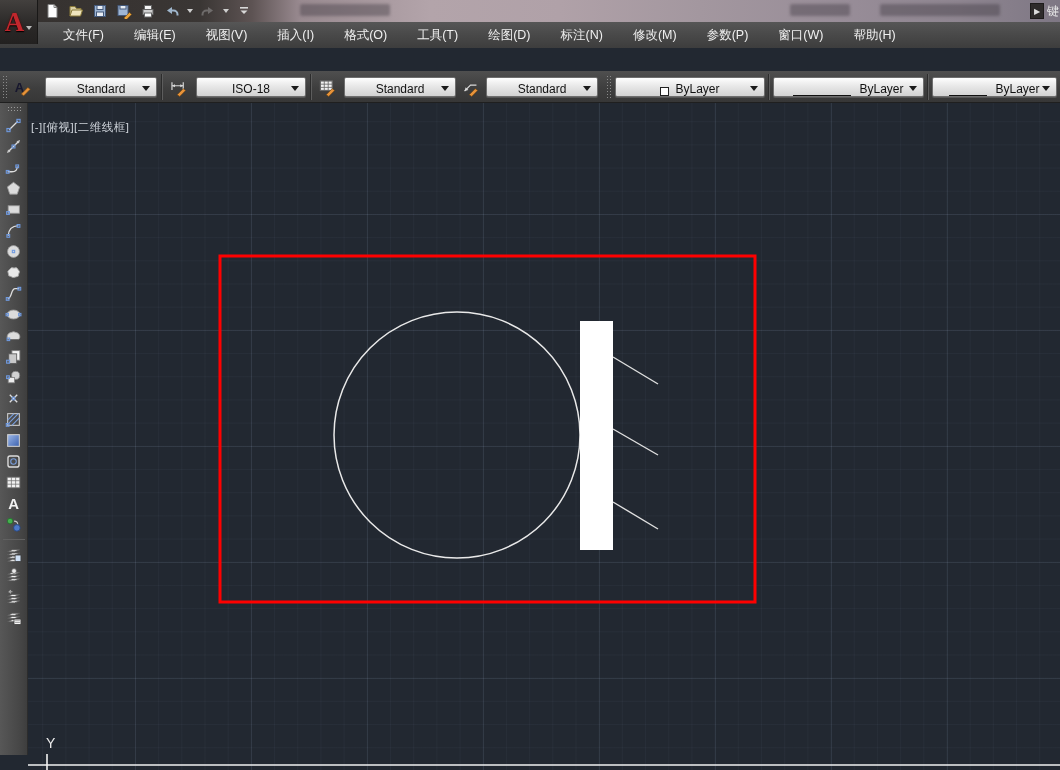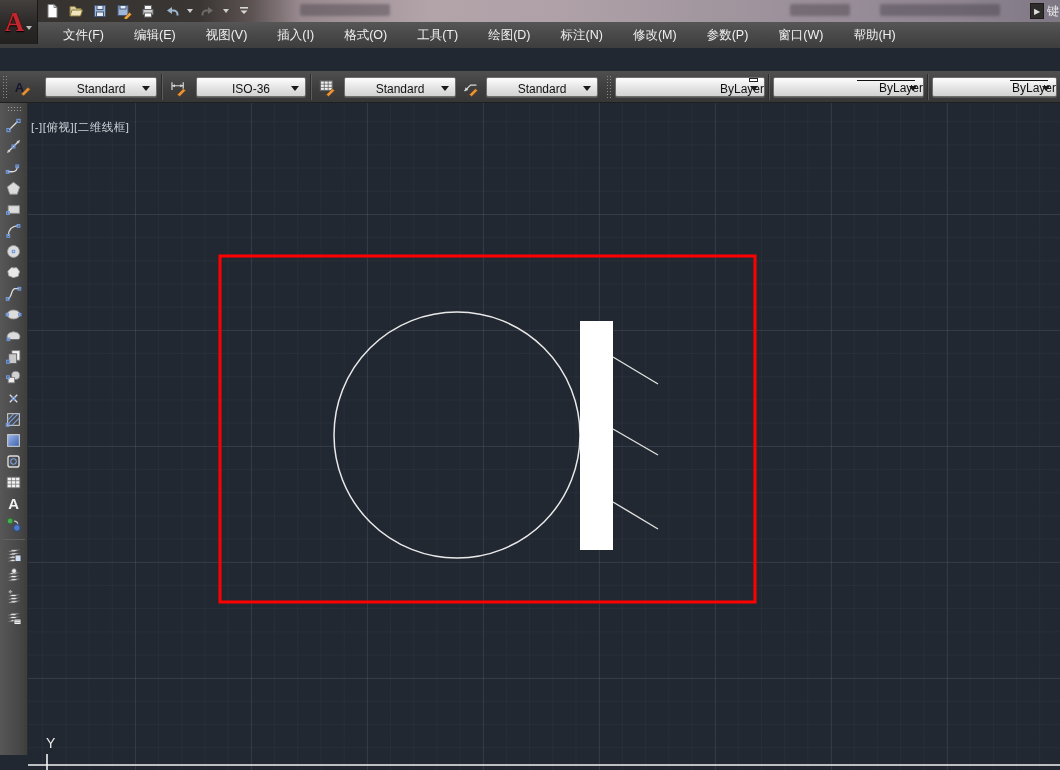--- a/index.html
+++ b/index.html
@@ -54,21 +54,21 @@
   .grip{position:absolute;top:4px;width:5px;height:24px;
     background-image:radial-gradient(#8a8a8a 32%,transparent 36%);background-size:3px 3px;}
   .tool-ic{position:absolute;top:3px;width:27px;height:26px;display:flex;align-items:center;justify-content:center;}
   .tool-ic svg{width:19px;height:19px;}
   .vsep{position:absolute;top:3px;height:26px;width:2px;border-left:1px solid #2c2c2c;border-right:1px solid #5d5d5d;}
   .dd{position:absolute;top:6px;height:20px;background:linear-gradient(#fefefe,#e8e8e8 45%,#d2d2d2);
     border:1px solid #6e6e6e;border-radius:2px;display:flex;align-items:flex-end;justify-content:center;
     font-size:12px;color:#111;box-shadow:0 1px 0 rgba(255,255,255,.15);}
   .dd .dd-arrow{position:absolute;right:6px;top:8px;width:0;height:0;
     border-left:4px solid transparent;border-right:4px solid transparent;border-top:5px solid #1a1a1a;}
-  .dd-serif{font-family:"Liberation Serif",serif;flex-direction:column;}
+  .dd-serif{font-family:"Liberation Serif",serif;}
   .swatch{width:9px;height:9px;border:1px solid #222;background:#fff;margin-right:6px;}
   .ltline{height:1px;background:#111;margin-right:8px;}
 
   
   .drawbar{position:absolute;left:0;top:103px;width:28px;height:652px;
     background:linear-gradient(90deg,#575757,#474747 70%,#3e3e3e);border-right:1px solid #2c2c2c;
     display:flex;flex-direction:column;align-items:center;}
   .drawbar .bar-grip{width:14px;height:7px;margin:3px 0 2px 0;
     background-image:radial-gradient(#9a9a9a 35%,transparent 40%);background-size:3px 3px;}
   .draw-btn{width:24px;height:21px;display:flex;align-items:center;justify-content:center;flex:0 0 auto;}
@@ -197,21 +197,21 @@
     </div>
     <div class="vsep" style="left:161px;"></div>
     <div class="tool-ic" style="left:165px;">
         <svg viewBox="0 0 16 16">
           <path d="M2.5 10V3.5M12 10V3.5M2.5 6.5H12" stroke="#d9d9d9" fill="none"></path>
           <path d="M2.5 6.5l2.5-1.2v2.4zM12 6.5l-2.5-1.2v2.4z" fill="#d9d9d9"></path>
           <path d="M7 14l5-5 2 1.5-5 5z" fill="#e8933a" stroke="#7a4a10" stroke-width="0.5"></path>
         </svg>
       </div>
     <div class="dd" style="left:196px;width:110px;">
-      <span>ISO-36</span>
+      <span>ISO-18</span>
       <span class="dd-arrow"></span>
     </div>
     <div class="vsep" style="left:310px;"></div>
     <div class="tool-ic" style="left:314px;">
         <svg viewBox="0 0 16 16">
           <rect x="2" y="2.5" width="10" height="8" fill="#f0f0f0" stroke="#666"></rect>
           <path d="M2 5.2h10M2 7.9h10M5.3 2.5v8M8.6 2.5v8" stroke="#666" stroke-width="0.7"></path>
           <path d="M7 14l5-5 2 1.5-5 5z" fill="#e8933a" stroke="#7a4a10" stroke-width="0.5"></path>
         </svg>
       </div>

